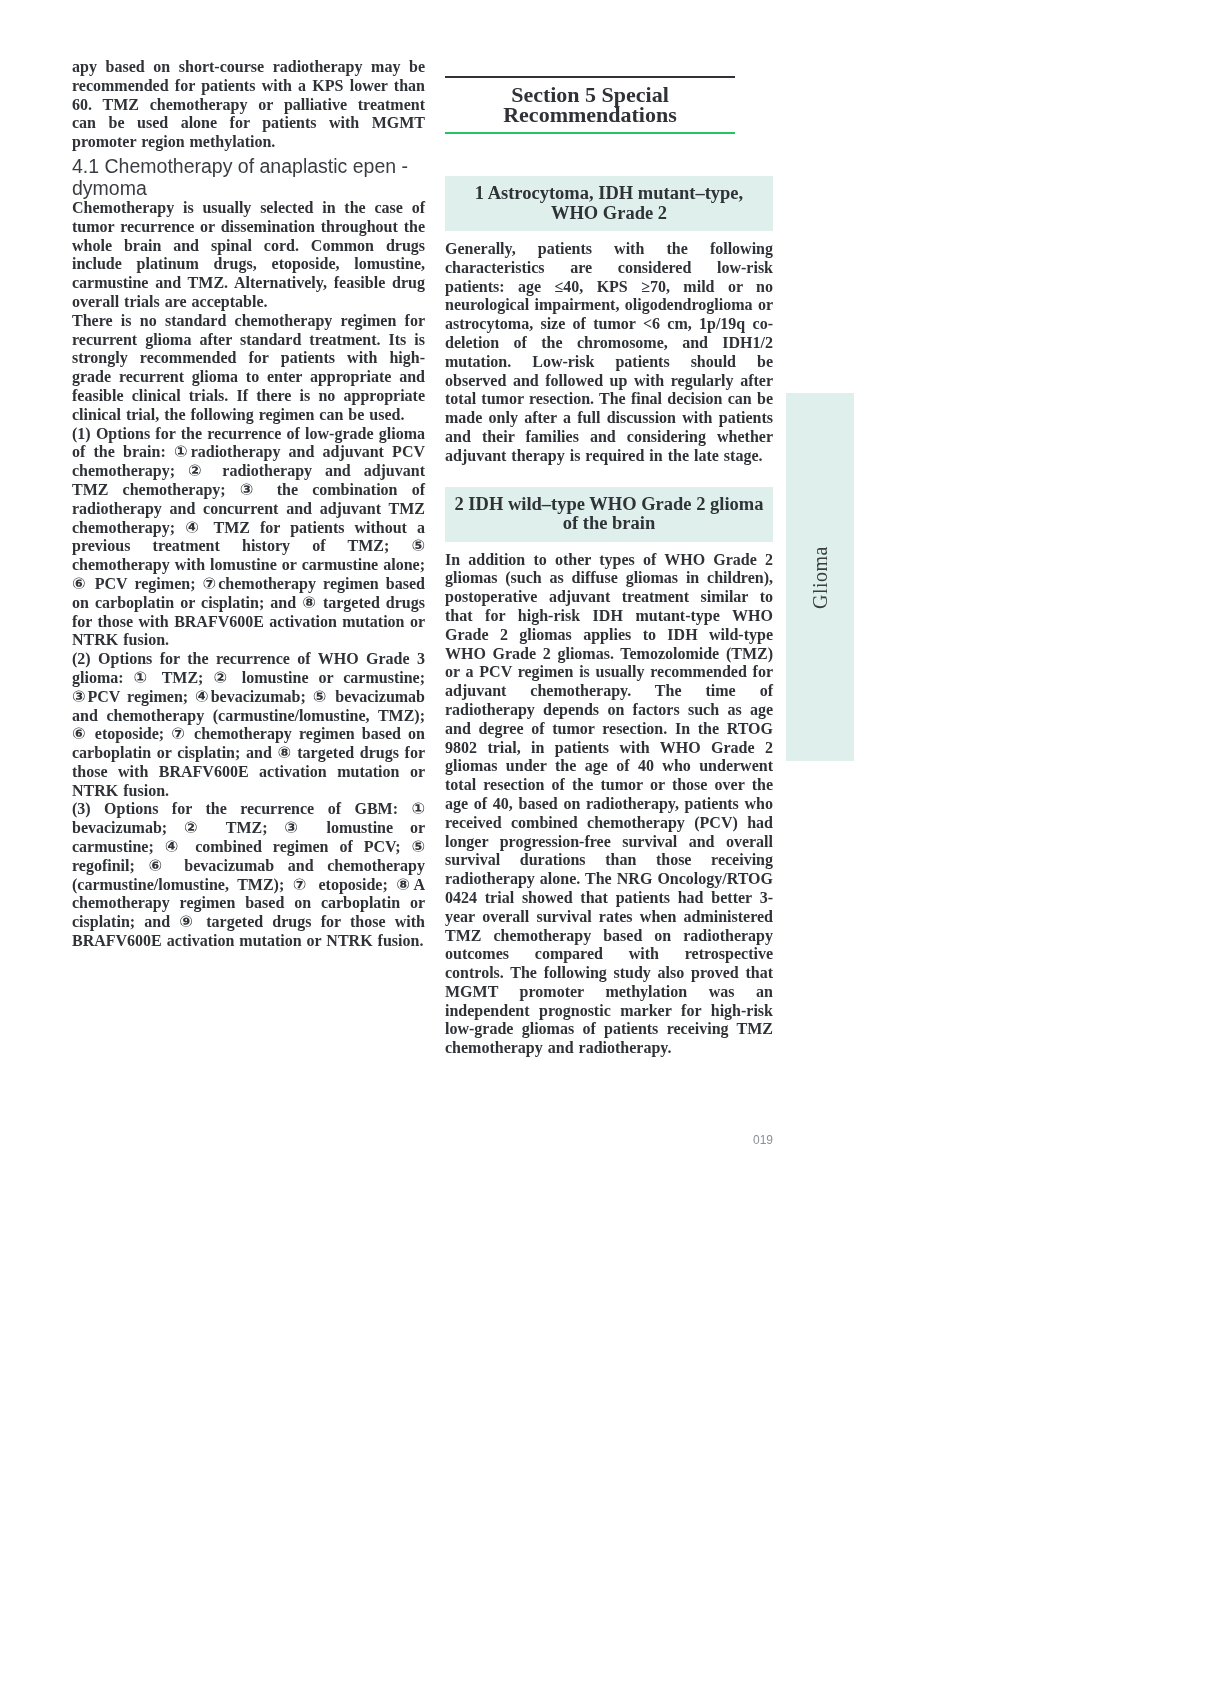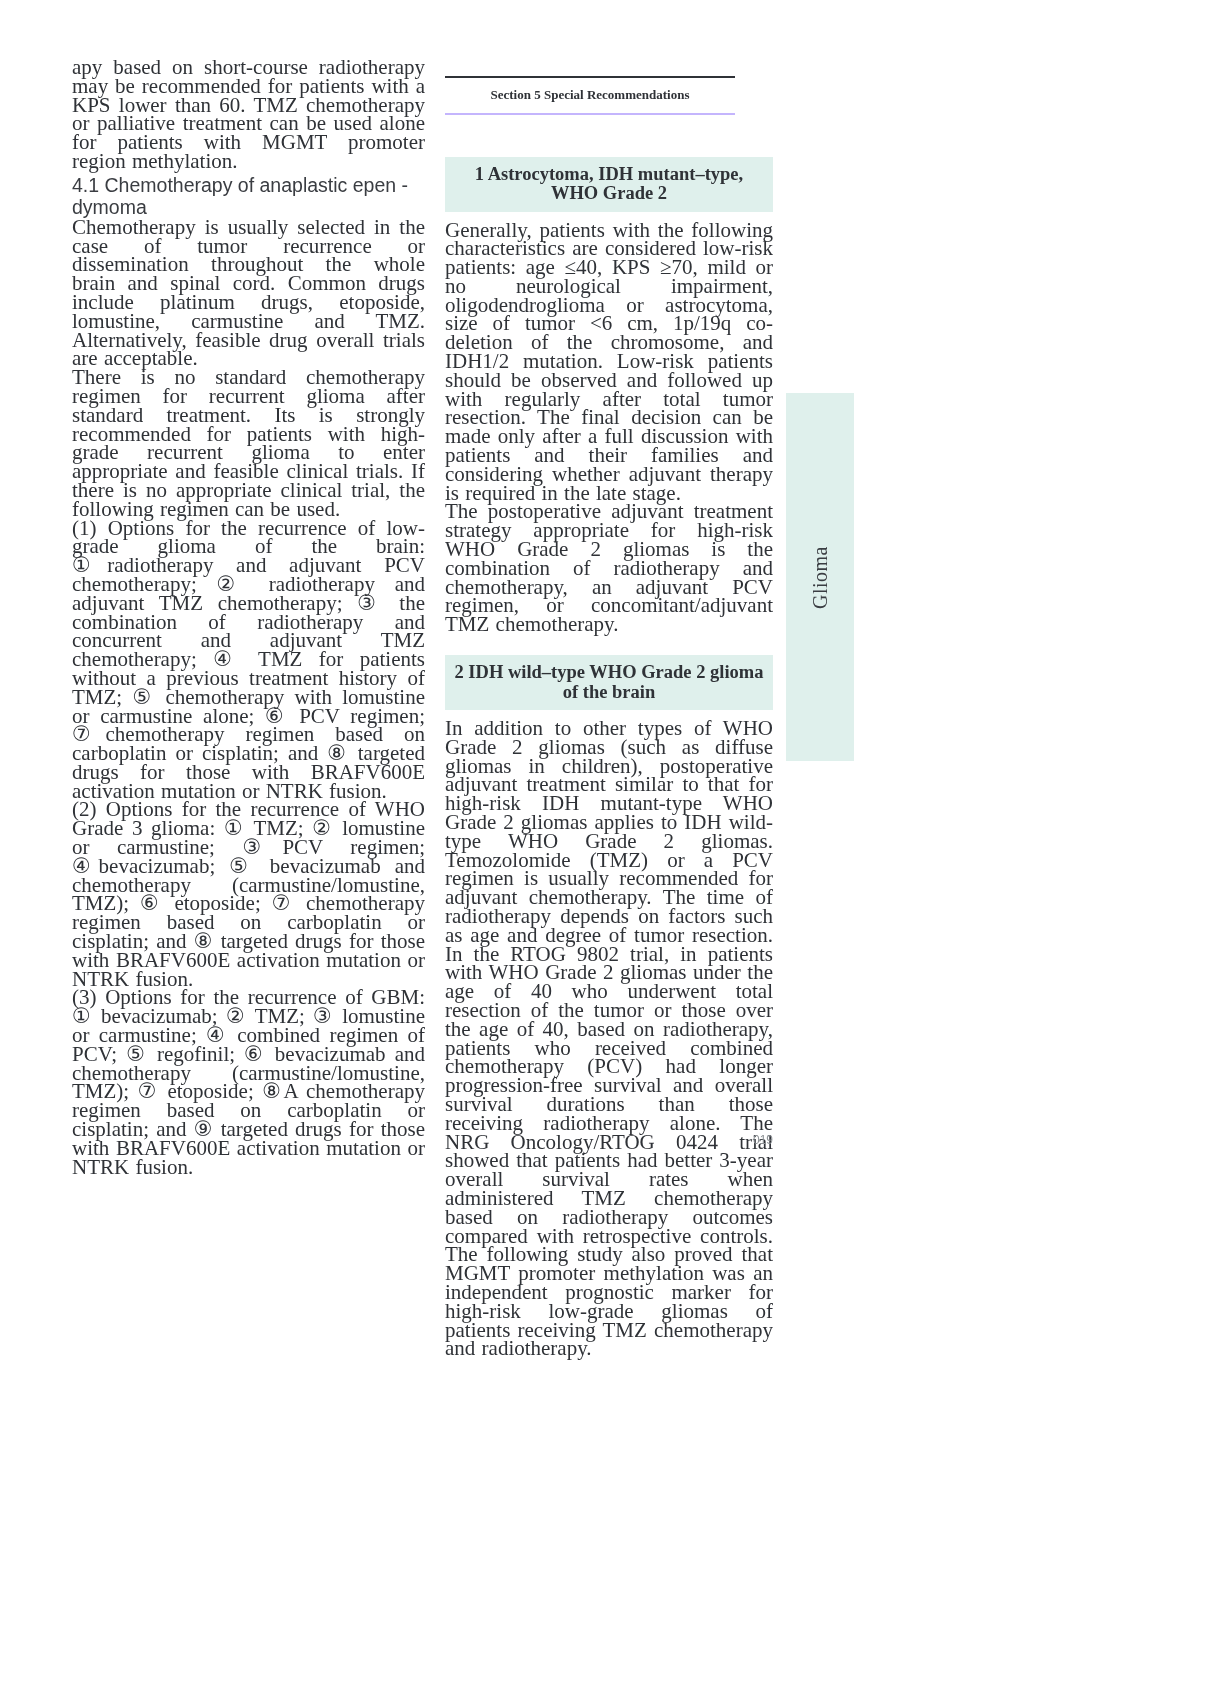--- a/index.html
+++ b/index.html
@@ -9,24 +9,25 @@
     background:#ffffff;
     overflow:hidden;
     color:#2f3237;
     font-family:"Liberation Serif","DejaVu Serif","DejaVu Sans",serif;
   }
   .col{position:absolute;}
   .col-left{left:72px;top:58px;width:353px;}
   .col-right{left:445px;top:76px;width:328px;}
   p.body{
     margin:0;
-    font-size:21px;
+    font-size:16px;
     line-height:18.8px;
     text-align:justify;
     word-spacing:1px;
+    font-weight:bold;
   }
   .subhead-sans{
     margin:3px 0 0 0;
     font-family:"Liberation Sans","DejaVu Sans",sans-serif;
     font-weight:400;
     font-size:19.5px;
     line-height:22px;
     color:#3a3d42;
     text-align:left;
   }
@@ -38,25 +39,25 @@
     line-height:19.5px;
     padding:8px 6px;
     margin:12px 0 9px 0;
     color:#2f3237;
   }
   .teal-header-first{margin-top:42px;}
   .teal-header-mid{margin-top:21px;}
   .ruled-header{
     width:290px;
     border-top:2px solid #2f3237;
-    border-bottom:2px solid #c4b5fd;
+    border-bottom:2px solid #22c55e;
     padding:7px 0 8px 0;
     text-align:center;
     font-weight:bold;
-    font-size:13px;
+    font-size:22px;
     line-height:19.5px;
   }
   .para-gap{margin-top:0;}
   .side-tab{
     position:absolute;
     left:786px;top:393px;
     width:68px;height:368px;
     background:#dff0ec;
     display:flex;align-items:center;justify-content:center;
   }
@@ -88,21 +89,20 @@
     <p class="body">There is no standard chemotherapy regimen for recurrent glioma after standard treatment. Its is strongly recommended for patients with high-grade recurrent glioma to enter appropriate and feasible clinical trials. If there is no appropriate clinical trial, the following regimen can be used.</p>
     <p class="body para-gap">(1) Options for the recurrence of low-grade glioma of the brain: ①radiotherapy and adjuvant PCV chemotherapy; ② radiotherapy and adjuvant TMZ chemotherapy; ③ the combination of radiotherapy and concurrent and adjuvant TMZ chemotherapy; ④ TMZ for patients without a previous treatment history of TMZ; ⑤ chemotherapy with lomustine or carmustine alone; ⑥ PCV regimen; ⑦chemotherapy regimen based on carboplatin or cisplatin; and ⑧ targeted drugs for those with BRAFV600E activation mutation or NTRK fusion.</p>
     <p class="body para-gap">(2) Options for the recurrence of WHO Grade 3 glioma: ① TMZ; ② lomustine or carmustine; ③PCV regimen; ④bevacizumab; ⑤ bevacizumab and chemotherapy (carmustine/lomustine, TMZ); ⑥ etoposide; ⑦ chemotherapy regimen based on carboplatin or cisplatin; and ⑧ targeted drugs for those with BRAFV600E activation mutation or NTRK fusion.</p>
     <p class="body para-gap">(3) Options for the recurrence of GBM: ① bevacizumab; ② TMZ; ③ lomustine or carmustine; ④ combined regimen of PCV; ⑤ regofinil; ⑥ bevacizumab and chemotherapy (carmustine/lomustine, TMZ); ⑦ etoposide; ⑧A chemotherapy regimen based on carboplatin or cisplatin; and ⑨ targeted drugs for those with BRAFV600E activation mutation or NTRK fusion.</p>
   </div>
 
   <div class="col col-right">
     <div class="ruled-header">Section 5 Special Recommendations</div>
     <div class="teal-header teal-header-first">1 Astrocytoma, IDH mutant–type, WHO Grade 2</div>
     <p class="body">Generally, patients with the following characteristics are considered low-risk patients: age ≤40, KPS ≥70, mild or no neurological impairment, oligodendroglioma or astrocytoma, size of tumor &lt;6 cm, 1p/19q co-deletion of the chromosome, and IDH1/2 mutation. Low-risk patients should be observed and followed up with regularly after total tumor resection. The final decision can be made only after a full discussion with patients and their families and considering whether adjuvant therapy is required in the late stage.</p>
-    <p class="body para-gap">The postoperative adjuvant treatment strategy appropriate for high-risk WHO Grade 2 gliomas is the combination of radiotherapy and chemotherapy, an adjuvant PCV regimen, or concomitant/adjuvant TMZ chemotherapy.</p>
     <div class="teal-header teal-header-mid">2 IDH wild–type WHO Grade 2 glioma of the brain</div>
     <p class="body">In addition to other types of WHO Grade 2 gliomas (such as diffuse gliomas in children), postoperative adjuvant treatment similar to that for high-risk IDH mutant-type WHO Grade 2 gliomas applies to IDH wild-type WHO Grade 2 gliomas. Temozolomide (TMZ) or a PCV regimen is usually recommended for adjuvant chemotherapy. The time of radiotherapy depends on factors such as age and degree of tumor resection. In the RTOG 9802 trial, in patients with WHO Grade 2 gliomas under the age of 40 who underwent total resection of the tumor or those over the age of 40, based on radiotherapy, patients who received combined chemotherapy (PCV) had longer progression-free survival and overall survival durations than those receiving radiotherapy alone. The NRG Oncology/RTOG 0424 trial showed that patients had better 3-year overall survival rates when administered TMZ chemotherapy based on radiotherapy outcomes compared with retrospective controls. The following study also proved that MGMT promoter methylation was an independent prognostic marker for high-risk low-grade gliomas of patients receiving TMZ chemotherapy and radiotherapy.</p>
   </div>
 
   <div class="side-tab">
     <span>Glioma</span>
   </div>
 
   <div class="page-num">019</div>
 

